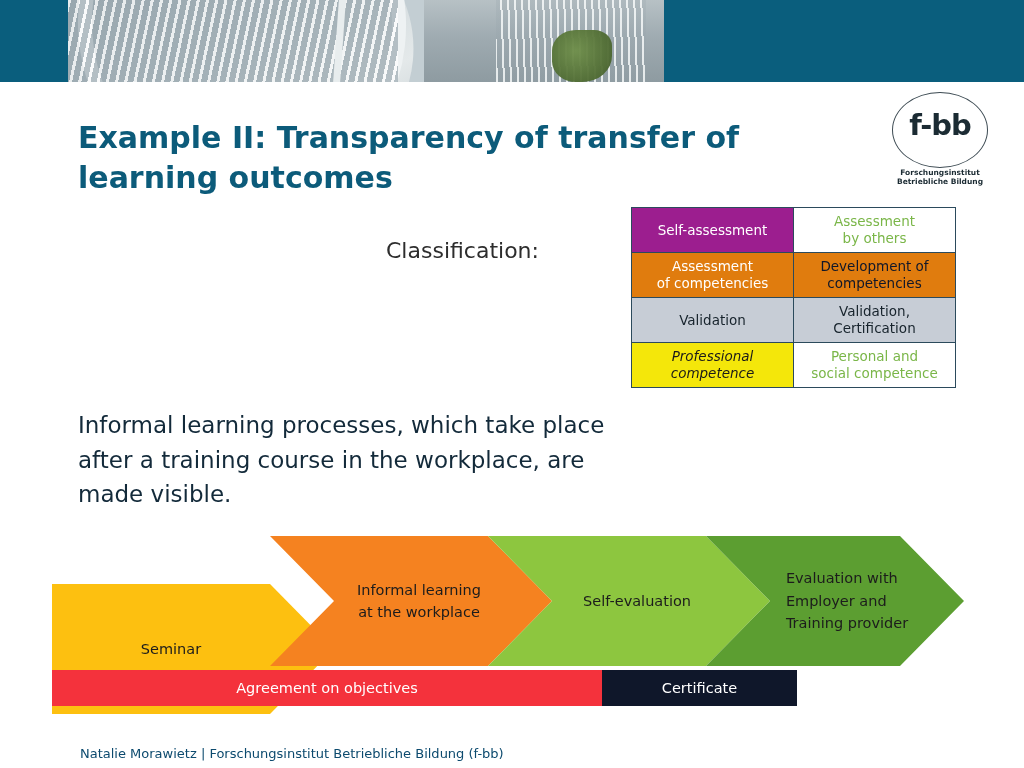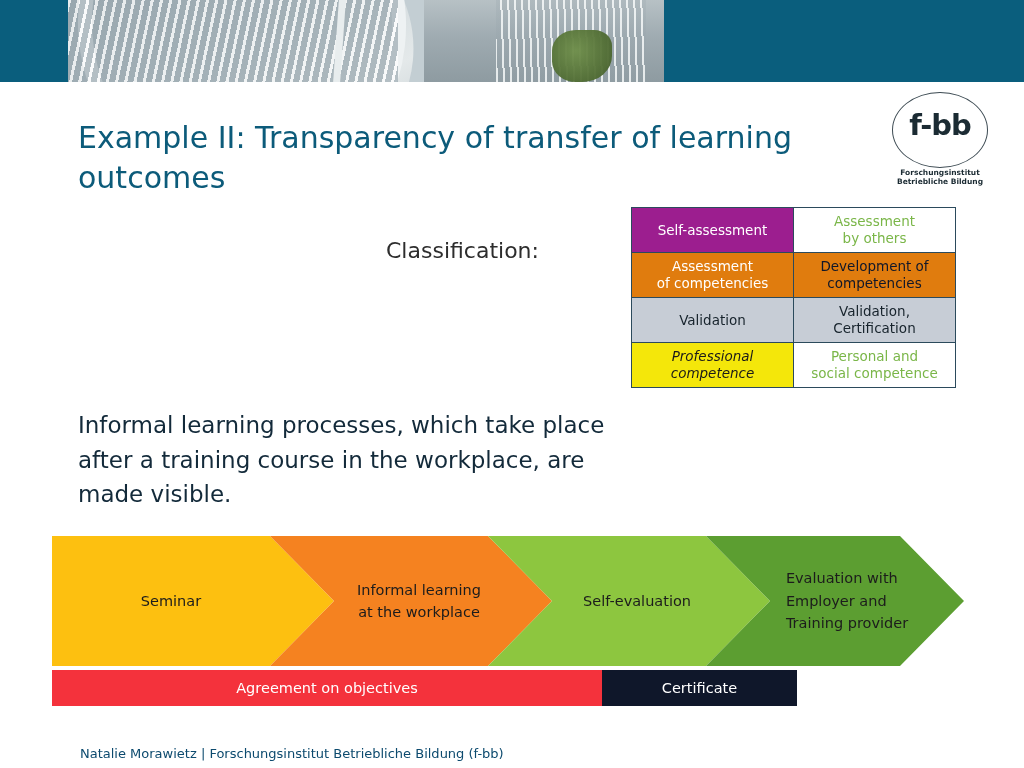--- a/index.html
+++ b/index.html
@@ -108,21 +108,21 @@
     background: #d6dde0;
   }
 
   
   .title {
     position: absolute;
     left: 78px;
     top: 118px;
     width: 760px;
     font-size: 30px;
-    font-weight: normal;
+    font-weight: bold;
     color: #0c5b7a;
     line-height: 1.33;
     letter-spacing: 0px;
   }
 
   
   .logo {
     position: absolute;
     right: 28px;
     top: 92px;
@@ -226,20 +226,21 @@
     text-align: center;
     font-size: 14.5px;
     color: #1c1c1c;
     line-height: 1.55;
     box-sizing: border-box;
   }
   .ch1 {
     left: 0; width: 282px;
     background: #fdc010;
     clip-path: polygon(0 0, 218px 0, 282px 65px, 218px 130px, 0 130px, 0 0);
+    margin-top: 48px;
   }
   .ch1 .lbl { position: relative; left: -22px; }
   .ch2 {
     left: 218px; width: 282px;
     background: #f58220;
     clip-path: polygon(0 0, 218px 0, 282px 65px, 218px 130px, 0 130px, 64px 65px, 0 0);
   }
   .ch2 .lbl { position: relative; left: 8px; }
   .ch3 {
     left: 436px; width: 282px;

